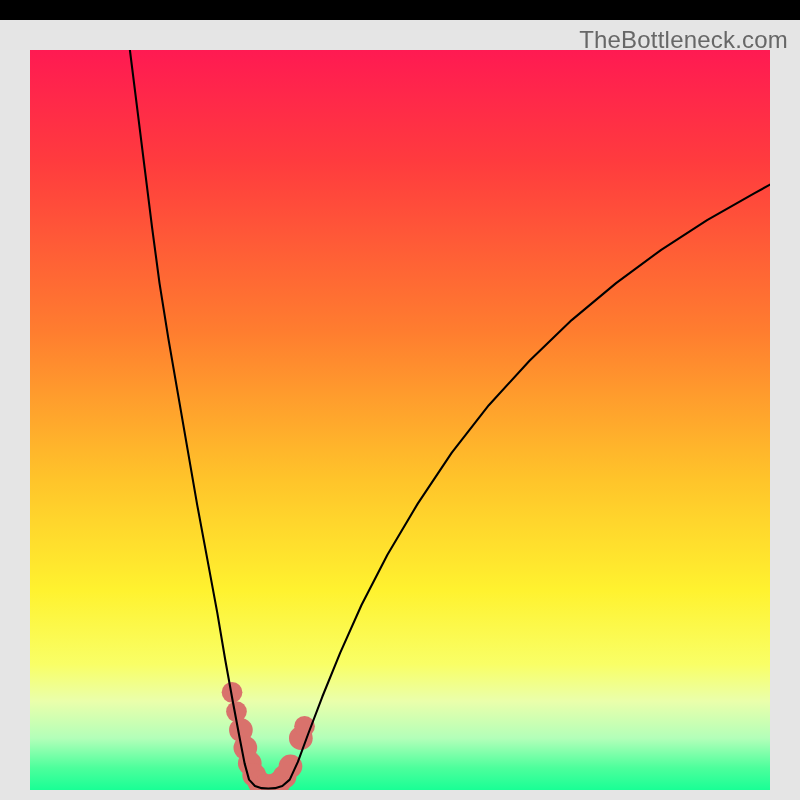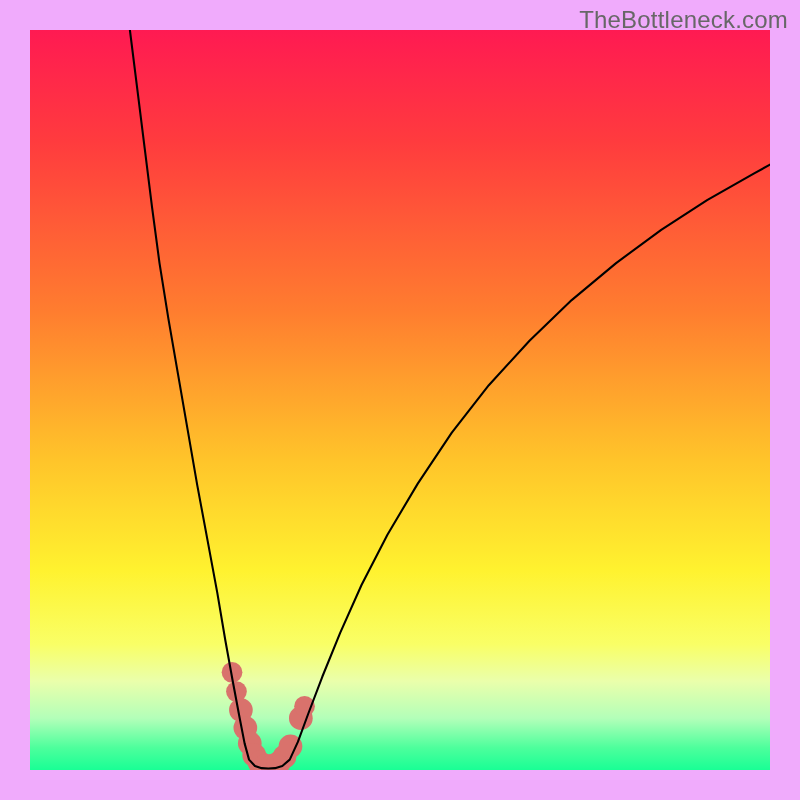--- a/index.html
+++ b/index.html
@@ -7,21 +7,22 @@
     padding: 0;
     width: 800px;
     height: 800px;
     overflow: hidden;
     background: #000;
     font-family: Arial, Helvetica, sans-serif;
   }
   .frame {
     position: absolute;
     inset: 0;
-    background: #f0abfc;
+    background: #e5e5e5;
+    margin-top: 20px;
   }
   .plot-area {
     position: absolute;
     left: 30px;
     top: 30px;
     width: 740px;
     height: 740px;
     overflow: hidden;
   }
   .gradient {

